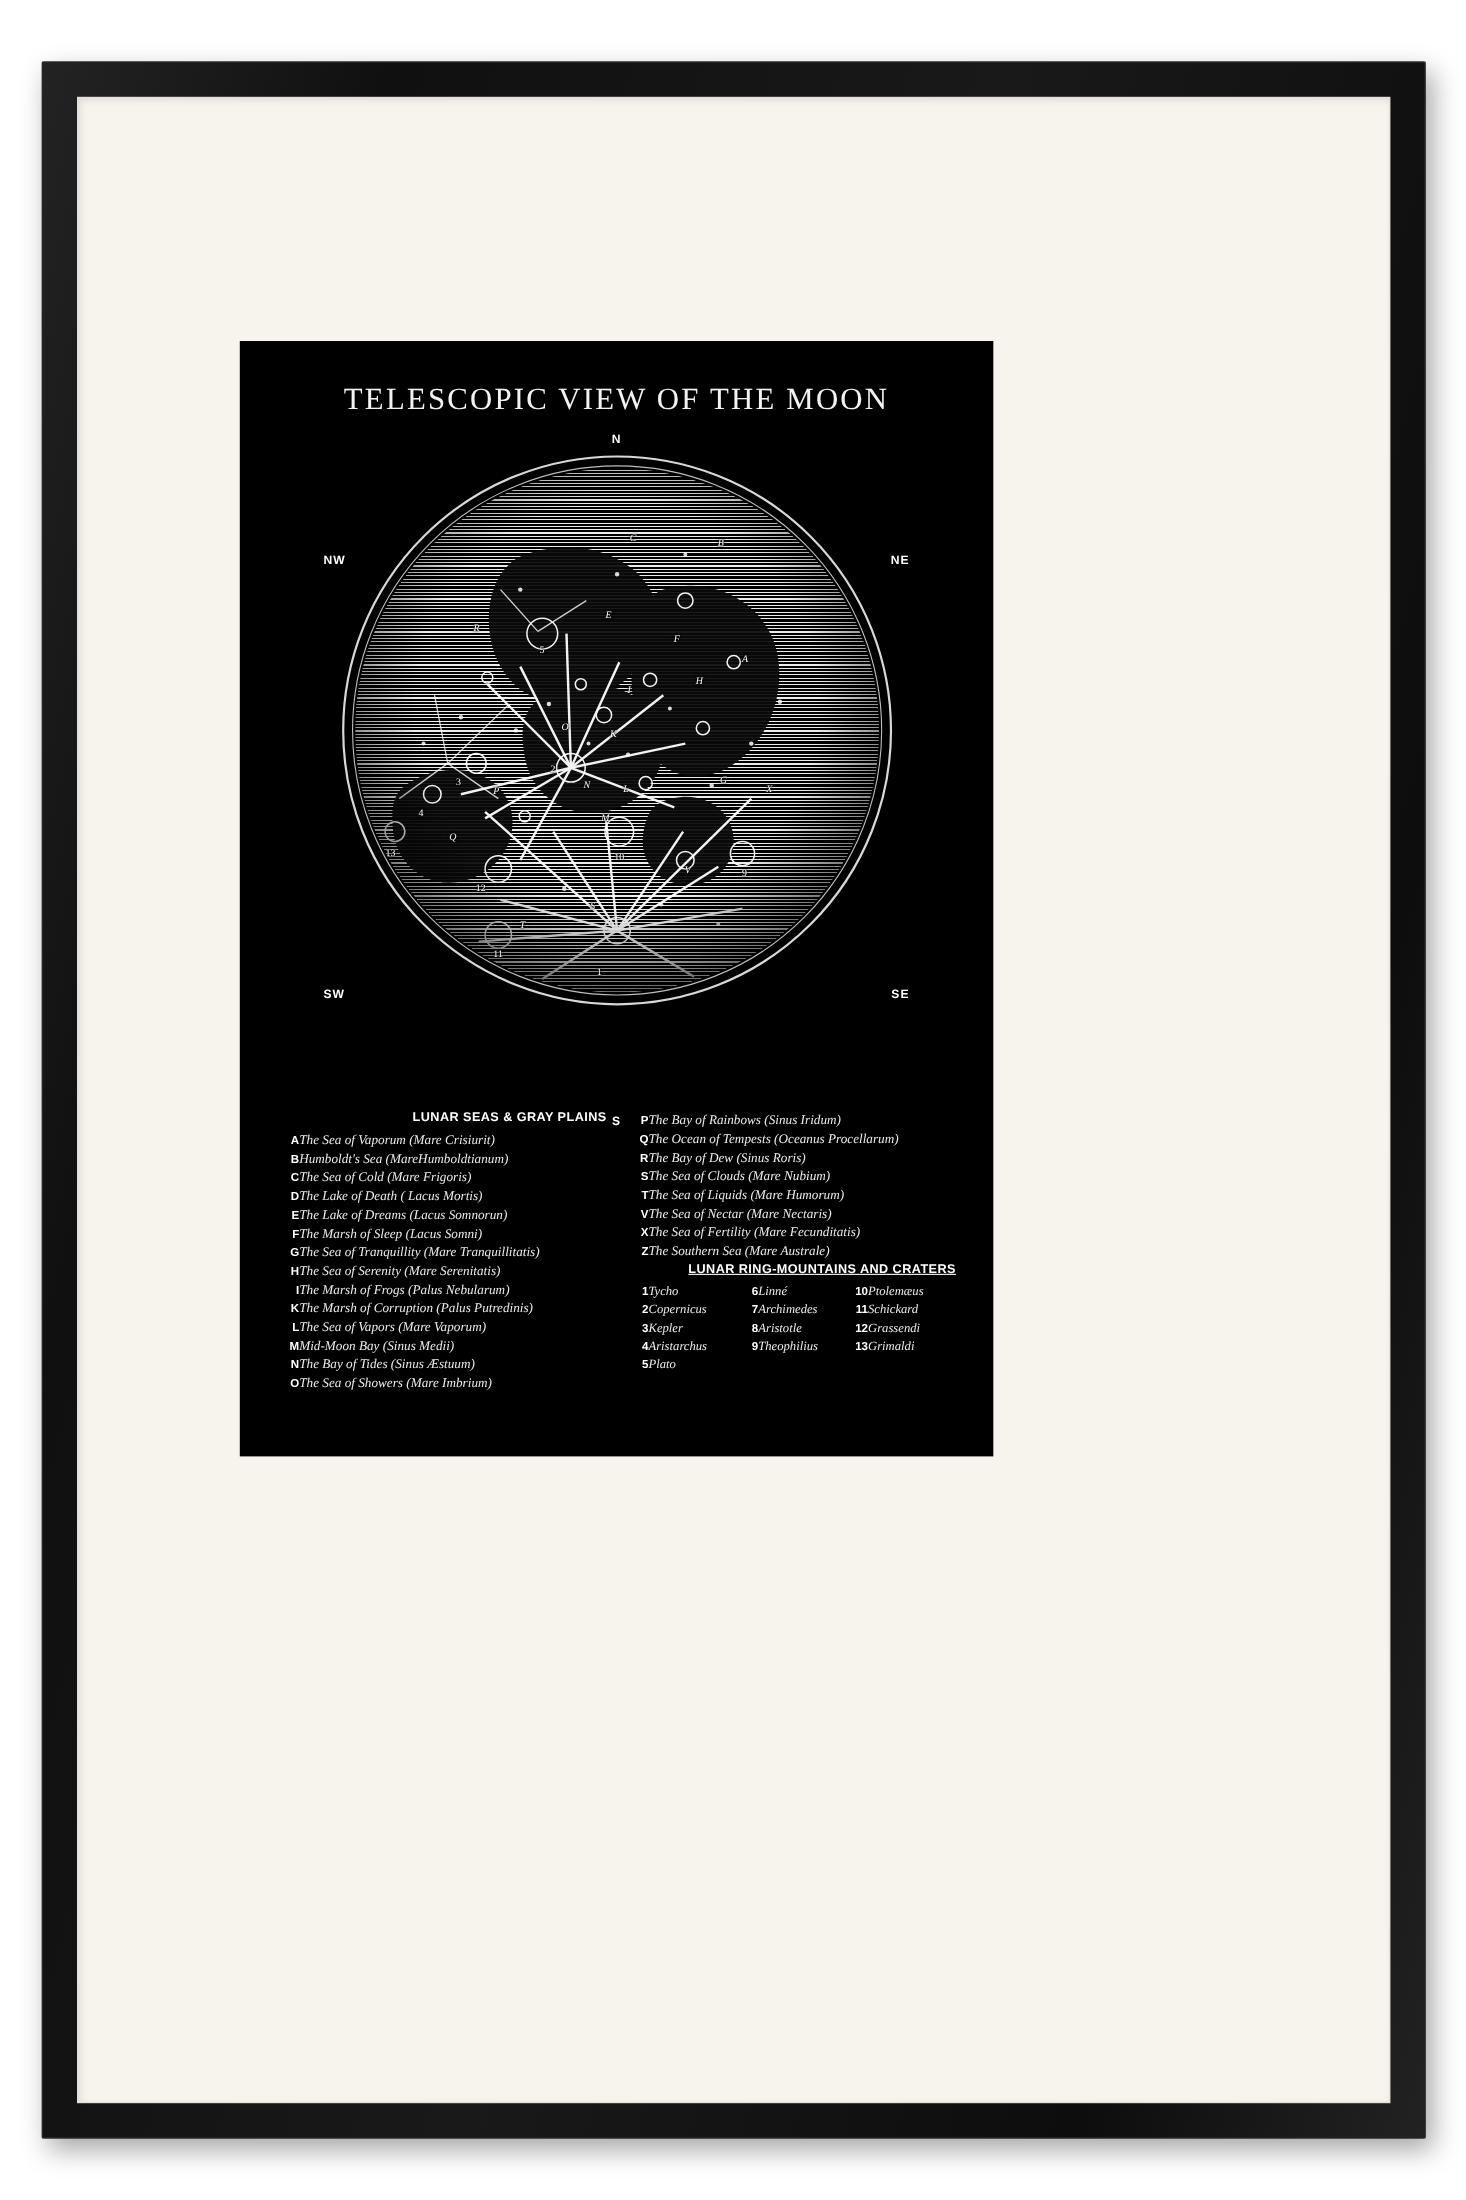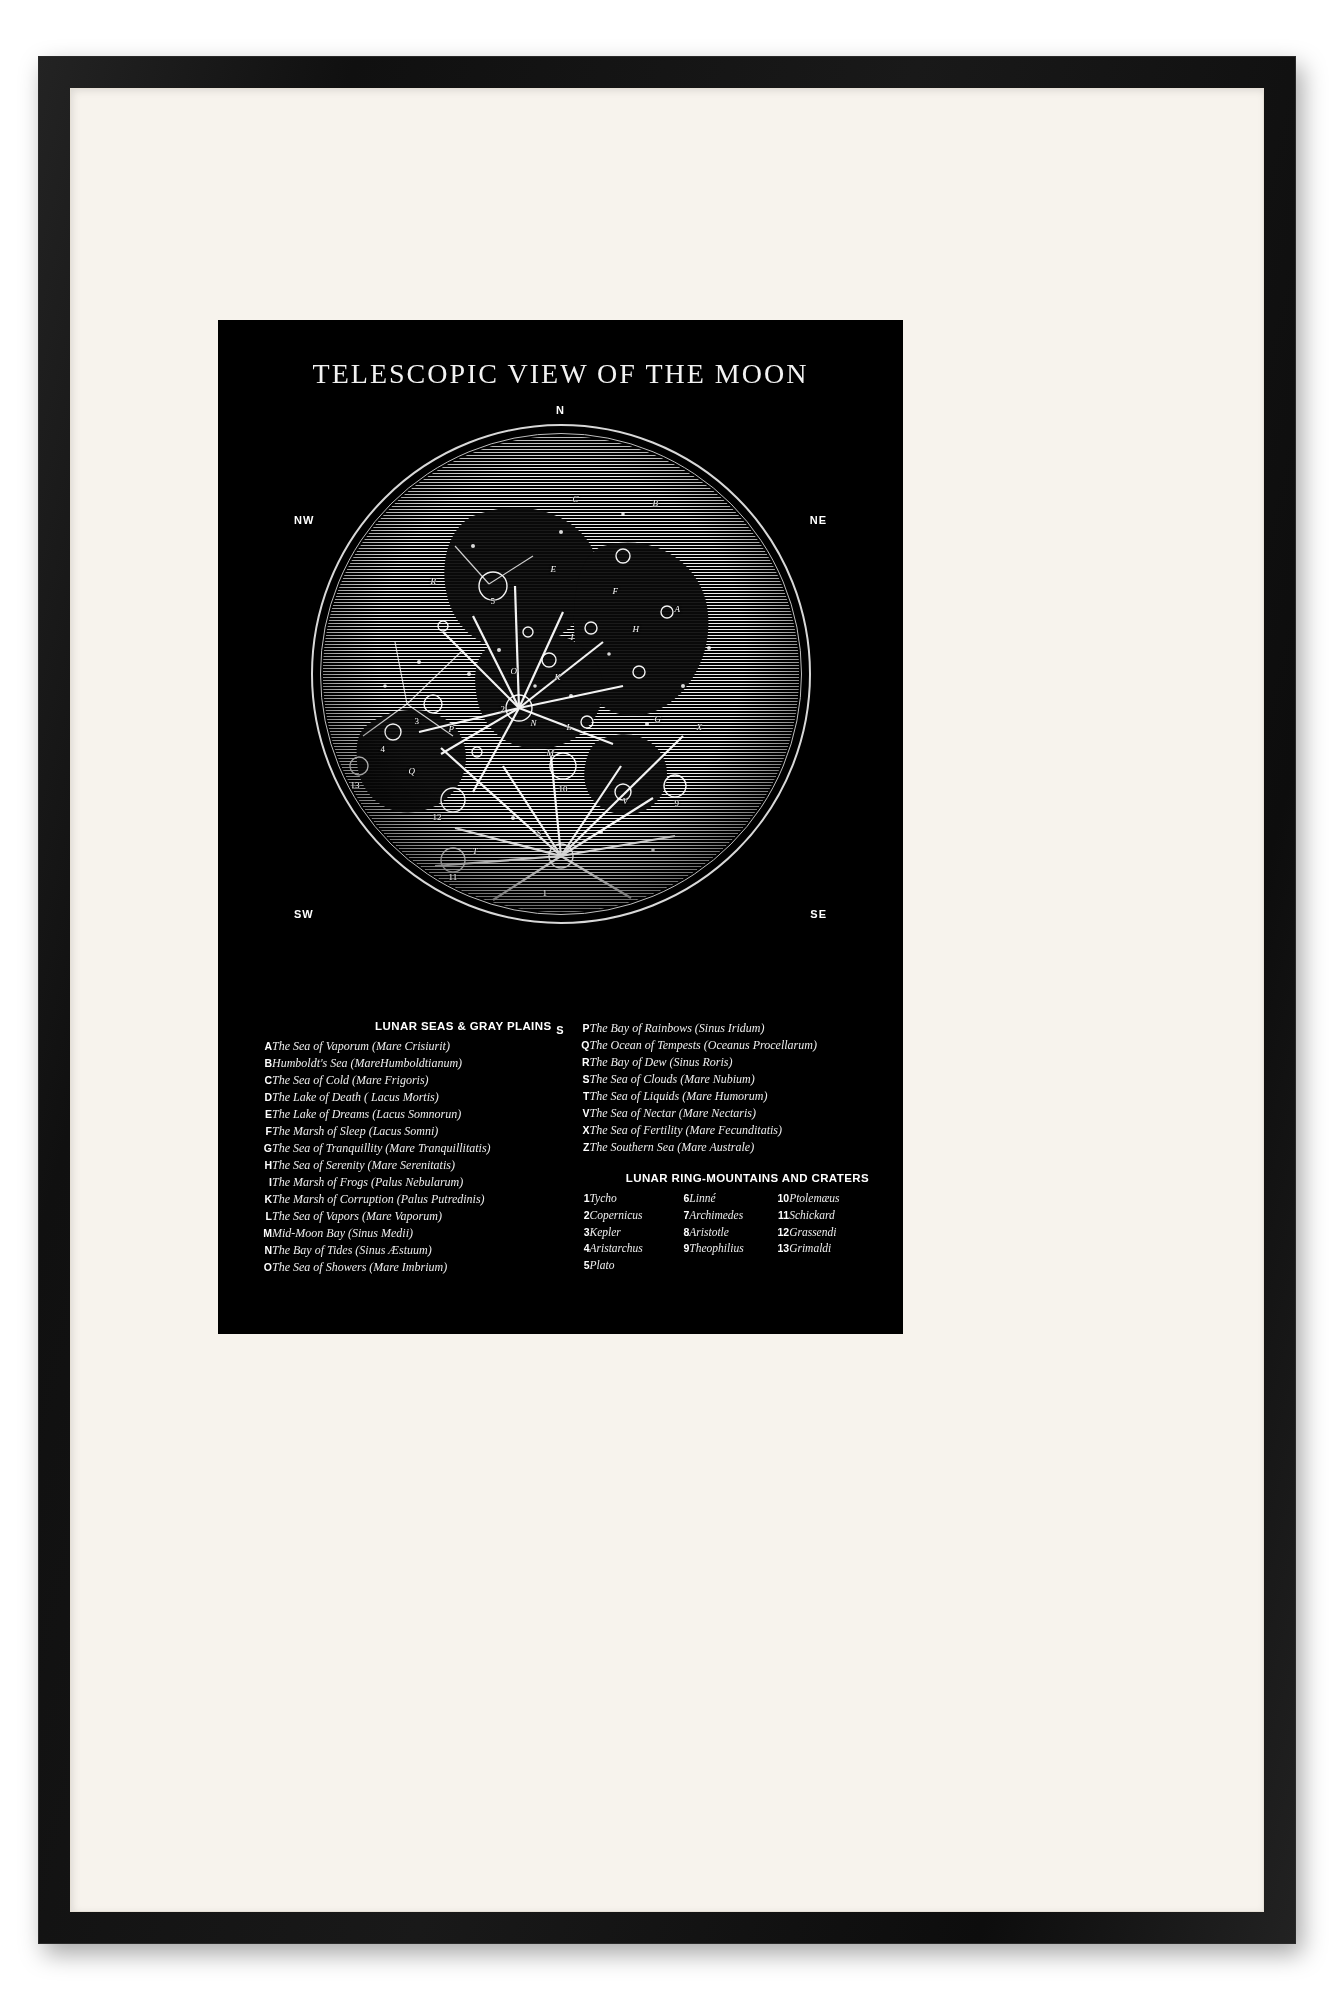--- a/index.html
+++ b/index.html
@@ -39,21 +39,21 @@
     right: 32px;
     bottom: 32px;
     background: #f7f3ed;
     box-shadow: inset 0 0 0 1px #e6e0d6, inset 2px 2px 8px rgba(0,0,0,0.12);
   }
 
   
   .poster {
     position: absolute;
     left: 148px;
-    top: 232px;
+    top: 222px;
     width: 685px;
     height: 1014px;
     background: #000000;
     color: #ffffff;
     overflow: hidden;
   }
   .poster-title {
     text-align: center;
     font-family: "Liberation Serif", serif;
     font-size: 28px;
@@ -141,21 +141,21 @@
   }
   .legend-col { width: 50%; }
   .legend-head {
     font-family: "Liberation Sans", sans-serif;
     font-size: 11.5px;
     font-weight: bold;
     letter-spacing: 0.4px;
     color: #ffffff;
     margin-bottom: 6px;
   }
-  .legend-head.second { margin-top: 16px; }
+  .legend-head.second { margin-top: 2px; text-decoration: underline; }
   .legend-row {
     display: flex;
     align-items: baseline;
     line-height: 1.42;
   }
   .legend-key {
     width: 20px;
     flex: 0 0 20px;
     font-family: "Liberation Sans", sans-serif;
     font-size: 10.5px;

